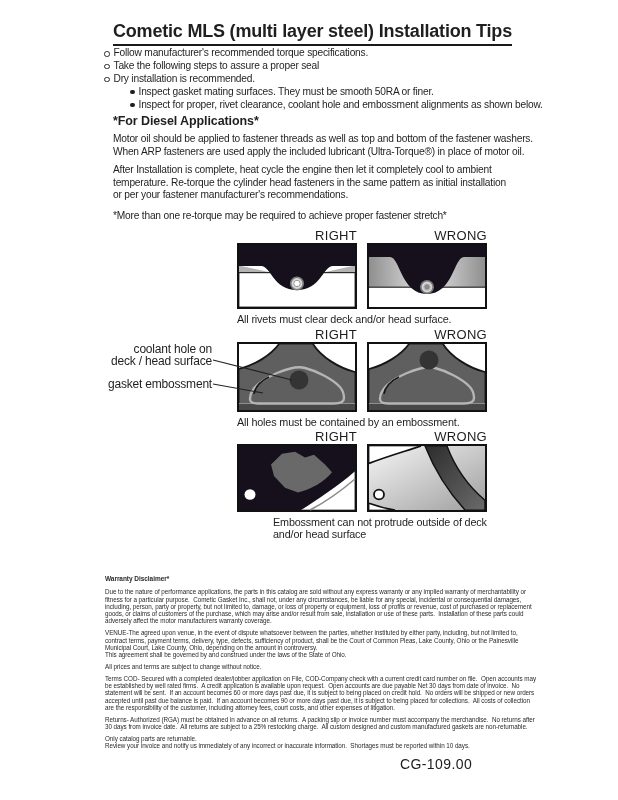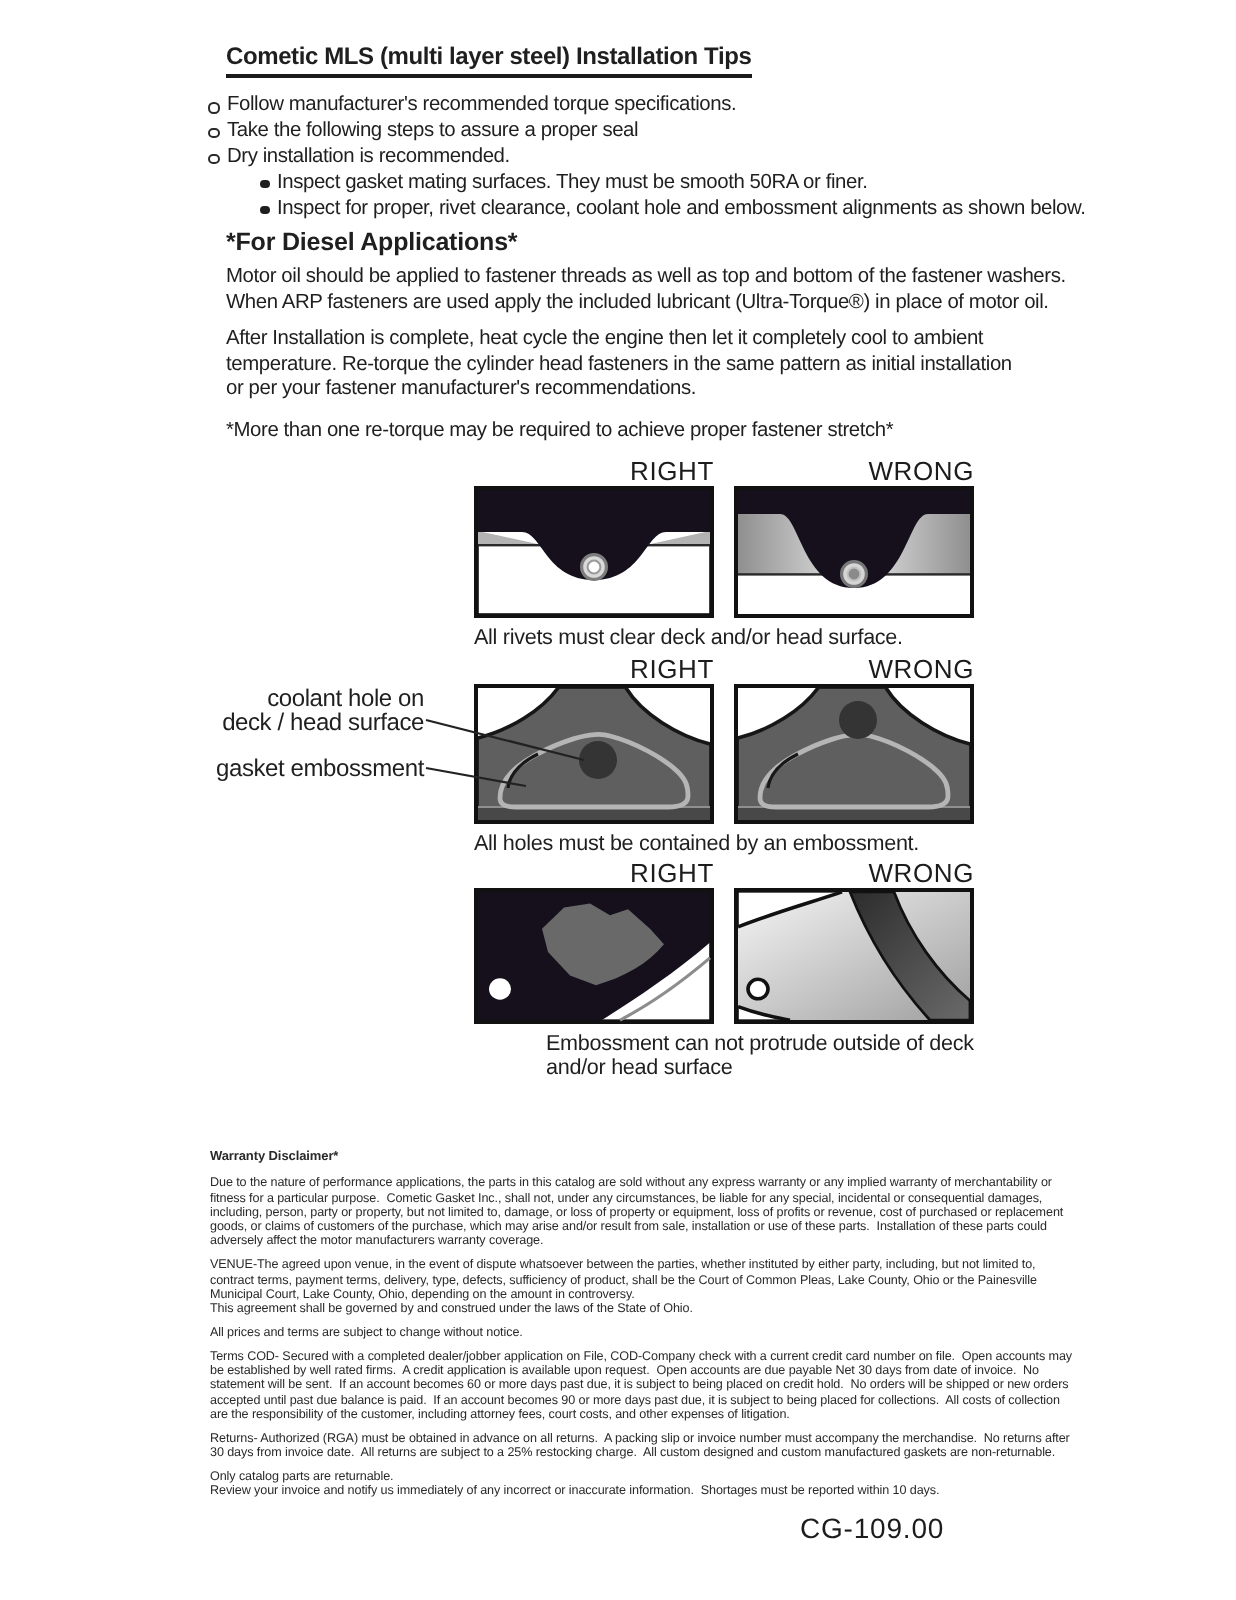--- a/index.html
+++ b/index.html
@@ -5,21 +5,21 @@
   html,body { margin:0; padding:0; background:#ffffff; }
   .page {
     position:relative; width:618px; height:800px; background:#fff;
     font-family:"Liberation Sans", sans-serif; color:#1f1f1f; overflow:hidden;
   }
   .pre { white-space:pre; }
 
   
   .title {
     position:absolute; left:113px; top:21px;
-    font-size:12px; font-weight:bold; letter-spacing:-0.2px;
+    font-size:18px; font-weight:bold; letter-spacing:-0.2px;
     border-bottom:2px solid #1a1a1a; padding-bottom:2px;
   }
 
   
   .bullets { position:absolute; left:104px; top:47px; font-size:10.2px; letter-spacing:-0.2px; }
   .b-row { display:flex; align-items:flex-start; line-height:12.9px; }
   .b-row.sub { margin-left:26px; }
   .dot-o { width:3.5px; height:3.5px; border:1px solid #2a2a2a; border-radius:50%; margin:4px 4px 0 0; flex:none; }
   .dot-f { width:4.5px; height:4.5px; background:#1f1f1f; border-radius:50%; margin:4px 4px 0 0; flex:none; }
 

